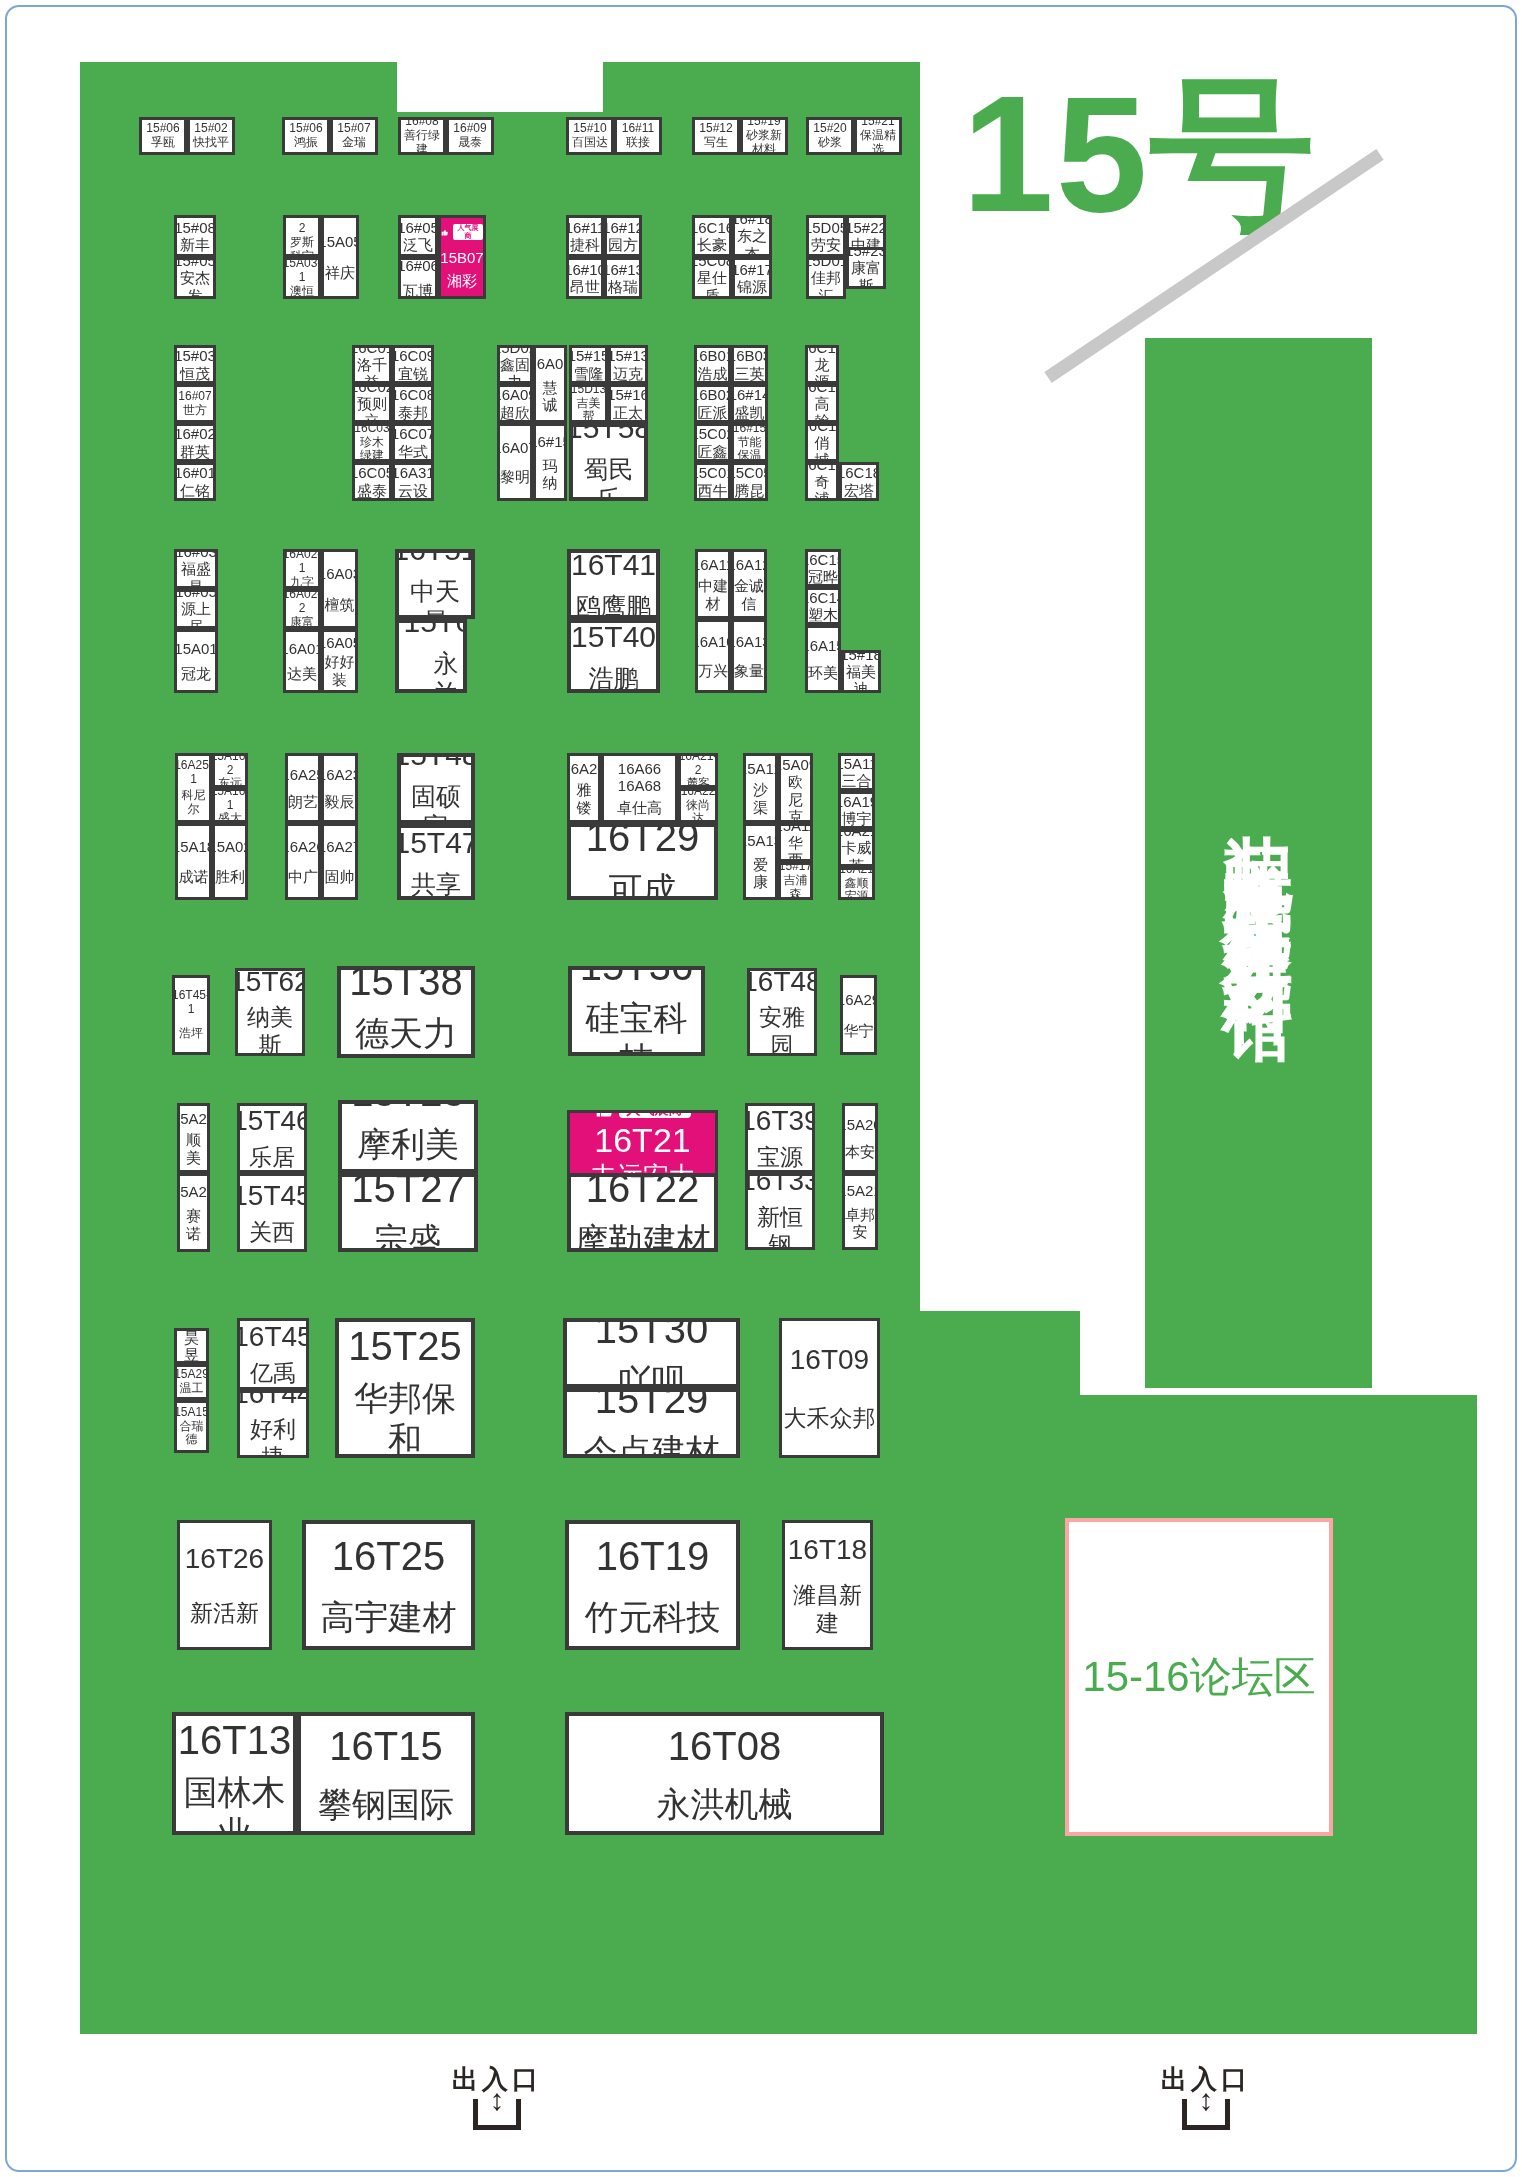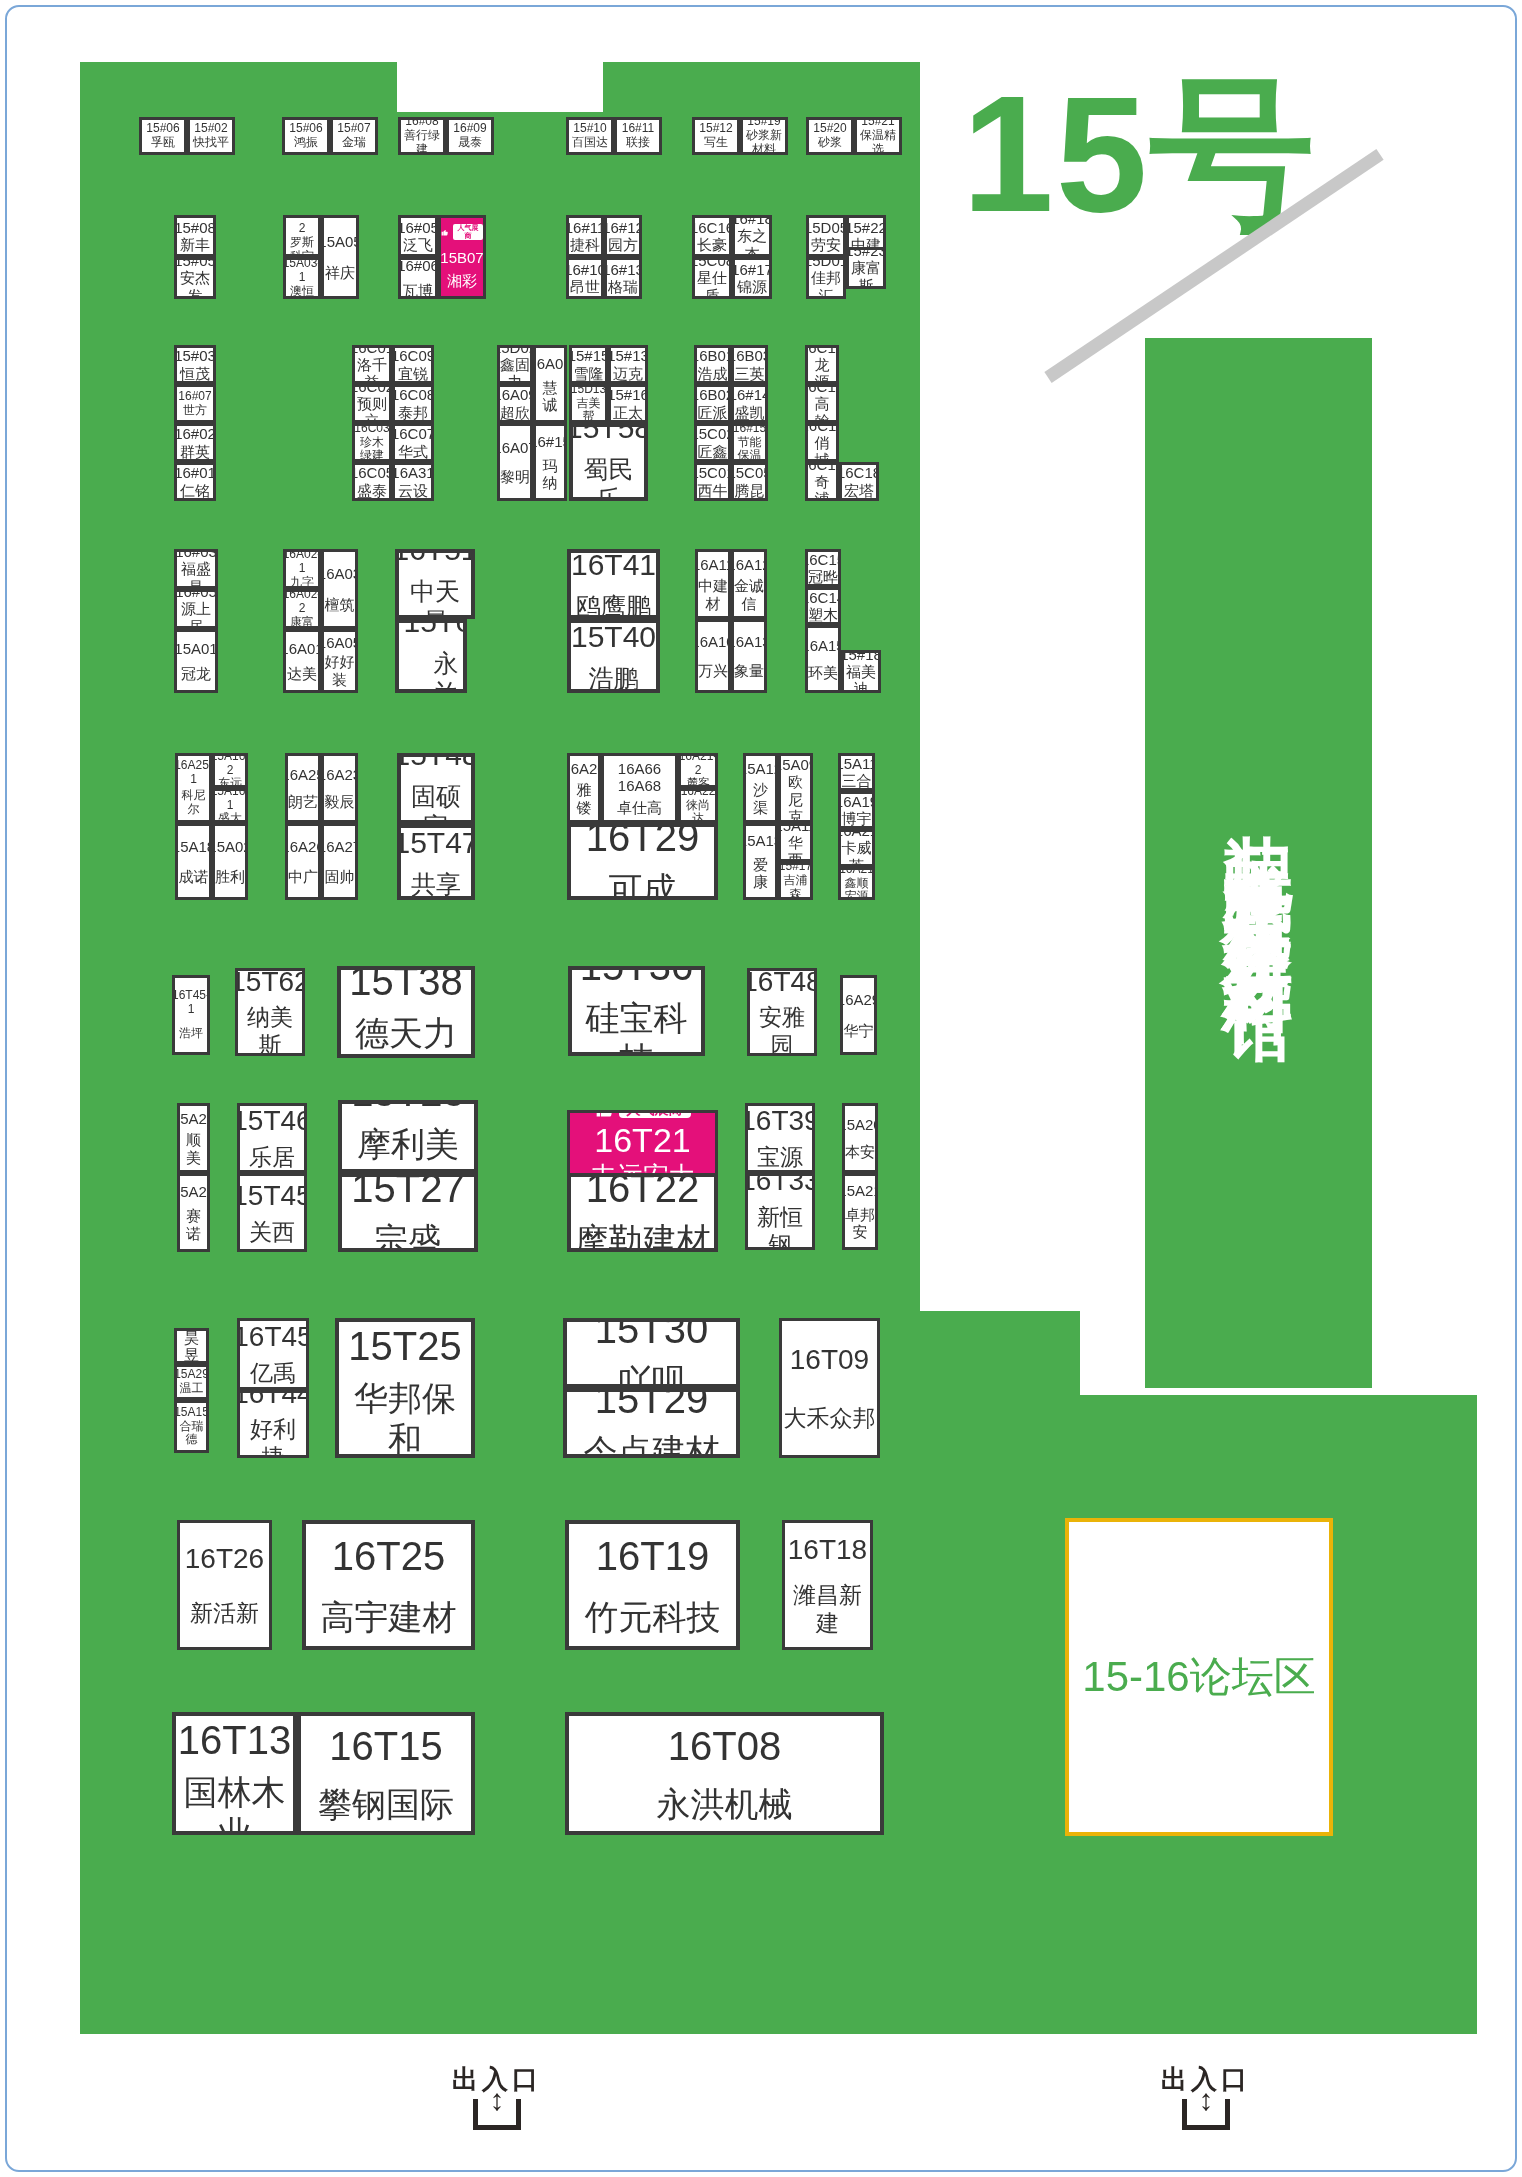--- a/index.html
+++ b/index.html
@@ -11,21 +11,21 @@
   #top-notch{position:absolute;background:#fff;}
   #hall-title{position:absolute;left:962px;top:72px;width:400px;height:180px;
           color:var(--green,#4aac4e);font-size:165px;font-weight:bold;letter-spacing:2px;line-height:1;}
   #slash{position:absolute;left:1048px;top:371px;width:400px;height:13px;background:#c8c8c8;
           transform:rotate(-33.9deg);transform-origin:left center;}
   #banner{position:absolute;left:1145px;top:338px;width:227px;height:1050px;
           background:var(--green,#4aac4e);display:flex;align-items:center;justify-content:center;}
   #banner-text{writing-mode:vertical-rl;text-orientation:upright;color:#fff;font-size:70px;
           font-weight:bold;letter-spacing:14px;line-height:1;}
   #forum-box{position:absolute;left:1065px;top:1518px;width:260px;height:310px;background:#fff;
-          border:4px solid #eab308;display:flex;align-items:center;justify-content:center;}
+          border:4px solid #fca5a5;display:flex;align-items:center;justify-content:center;}
   #forum-label{color:var(--green,#4aac4e);font-size:42px;}
   .booth{position:absolute;background:#fff;border:3px solid #3a3a3a;box-sizing:border-box;
           display:flex;flex-direction:column;align-items:center;justify-content:center;
           text-align:center;color:#333;overflow:hidden;line-height:1.15;}
   .booth.tall{justify-content:space-evenly;}
   .booth.xs{font-size:12px;}
   .booth.s{font-size:15px;}
   .booth.m .code{font-size:28px;}  .booth.m .bname{font-size:23px;margin-top:6px;}
   .booth.ml{border-width:4px;}     .booth.ml .code{font-size:30px;} .booth.ml .bname{font-size:25px;margin-top:8px;}
   .booth.l{border-width:4px;}      .booth.l .code{font-size:40px;}  .booth.l .bname{font-size:34px;margin-top:8px;}

